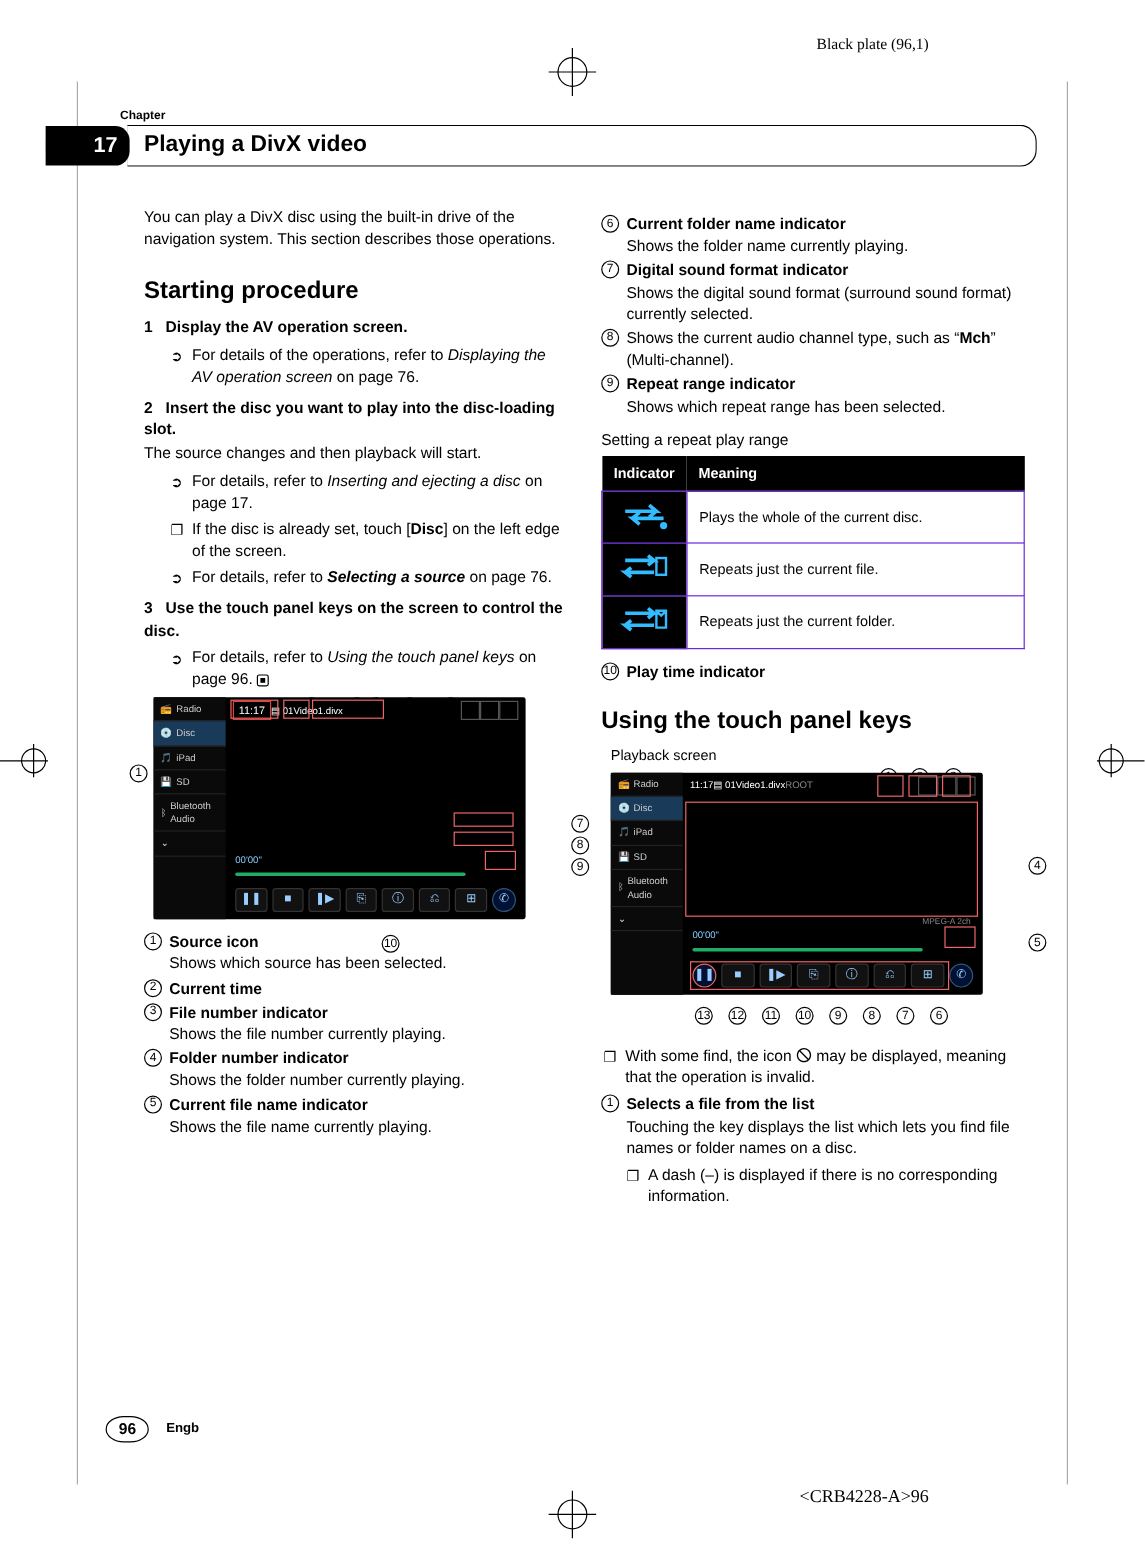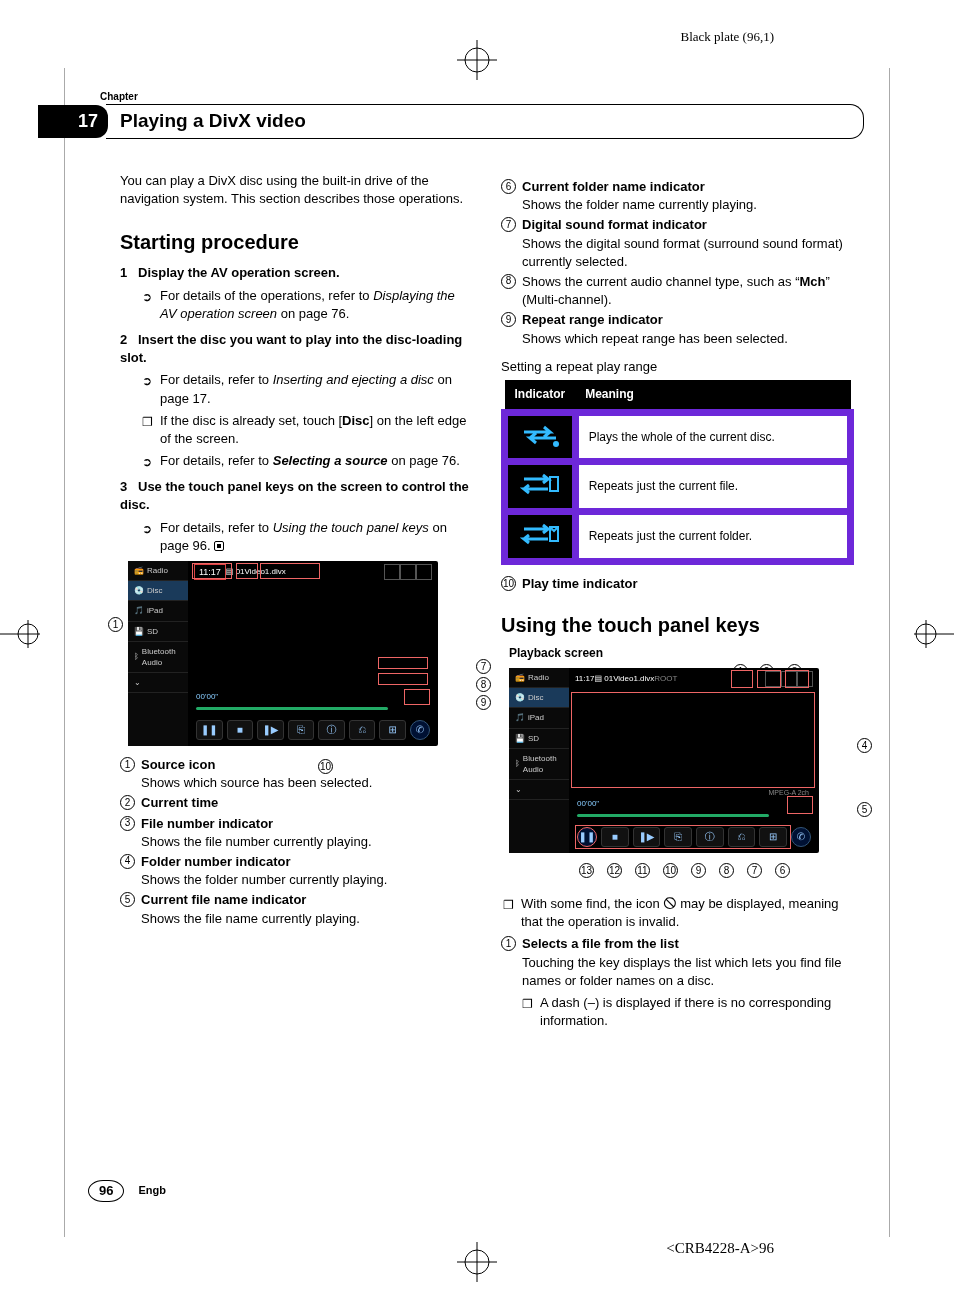--- a/index.html
+++ b/index.html
@@ -75,26 +75,26 @@
   .screenshot .topicon { width:16px; height:16px; border:1px solid #555; }
   .screenshot .progress { position:absolute; left:68px; right:50px; top:130px; height:14px; }
   .screenshot .progress .bar { height:3px; background:#2a6; margin-top:5px; border-radius:2px;}
   .screenshot .btnrow { position:absolute; left:68px; right:8px; bottom:6px; display:flex; gap:4px; }
   .screenshot .btn { flex:1; height:20px; background:#111; border:1px solid #333; border-radius:3px; display:flex; align-items:center; justify-content:center; color:#9cf; font-size:10px;}
   .screenshot .btn.round { border-radius:50%; flex:0 0 20px; background:#013; border-color:#357;}
   table.repeat {
     width: 100%; border-collapse: collapse; margin: 4px 0 10px;
   }
   table.repeat th { background:#000; color:#fff; text-align:left; padding:6px 10px; font-size:12px;}
-  table.repeat td { border:7px solid #6d28d9; padding:8px 10px; font-size:12px; vertical-align:middle;}
+  table.repeat td { border:1px solid #6d28d9; padding:8px 10px; font-size:12px; vertical-align:middle;}
   table.repeat td.icon-cell { width:64px; background:#000; text-align:center; padding:4px;}
   .repeat-icon { width:44px; height:30px; display:inline-block; position:relative; }
   .repeat-icon svg { width:100%; height:100%; }
   h3.sub { font-weight: normal; font-size: 13px; margin: 10px 0 4px; }
-  .playback-label { font-weight: bold; font-size: 12px; margin: 6px 0 2px 8px; }
+  .playback-label { font-weight: normal; font-size: 12px; margin: 6px 0 2px 8px; }
   .footer {
     position: absolute; bottom: 105px; left: 88px;
     display: flex; align-items: center; gap: 14px;
   }
   .page-oval {
     border: 1.5px solid #000; border-radius: 50%/60%;
     padding: 1px 10px; font-weight: bold; font-size: 13px;
   }
   .engb { font-size: 11px; font-weight: bold; }
   .doc-code { position:absolute; bottom:48px; right:180px; font-size:15px; font-family:"Times New Roman", serif;margin-top:24px;}
@@ -153,20 +153,21 @@
     <h2 class="section">Starting procedure</h2>
 
     <p class="step-head"><span class="num">1</span><span>Display the AV operation screen.</span></p>
     <ul class="notes">
       <li><span class="bullet-icon">➲</span>
         <span>For details of the operations, refer to </span><span class="italic">Displaying the AV operation screen</span><span> on page 76.</span>
       </li>
     </ul>
 
     <p class="step-head"><span class="num">2</span><span>Insert the disc you want to play into the disc-loading slot.</span></p>
+    <p class="body-text">The source changes and then playback will start.</p>
     <ul class="notes">
       <li><span class="bullet-icon">➲</span>
         <span>For details, refer to </span><span class="italic">Inserting and ejecting a disc</span><span> on page 17.</span>
       </li>
       <li><span class="bullet-icon">❐</span>
         <span>If the disc is already set, touch [</span><span class="bold">Disc</span><span>] on the left edge of the screen.</span>
       </li>
       <li><span class="bullet-icon">➲</span>
         <span>For details, refer to </span><span class="bolditalic">Selecting a source</span><span> on page 76.</span>
       </li>

